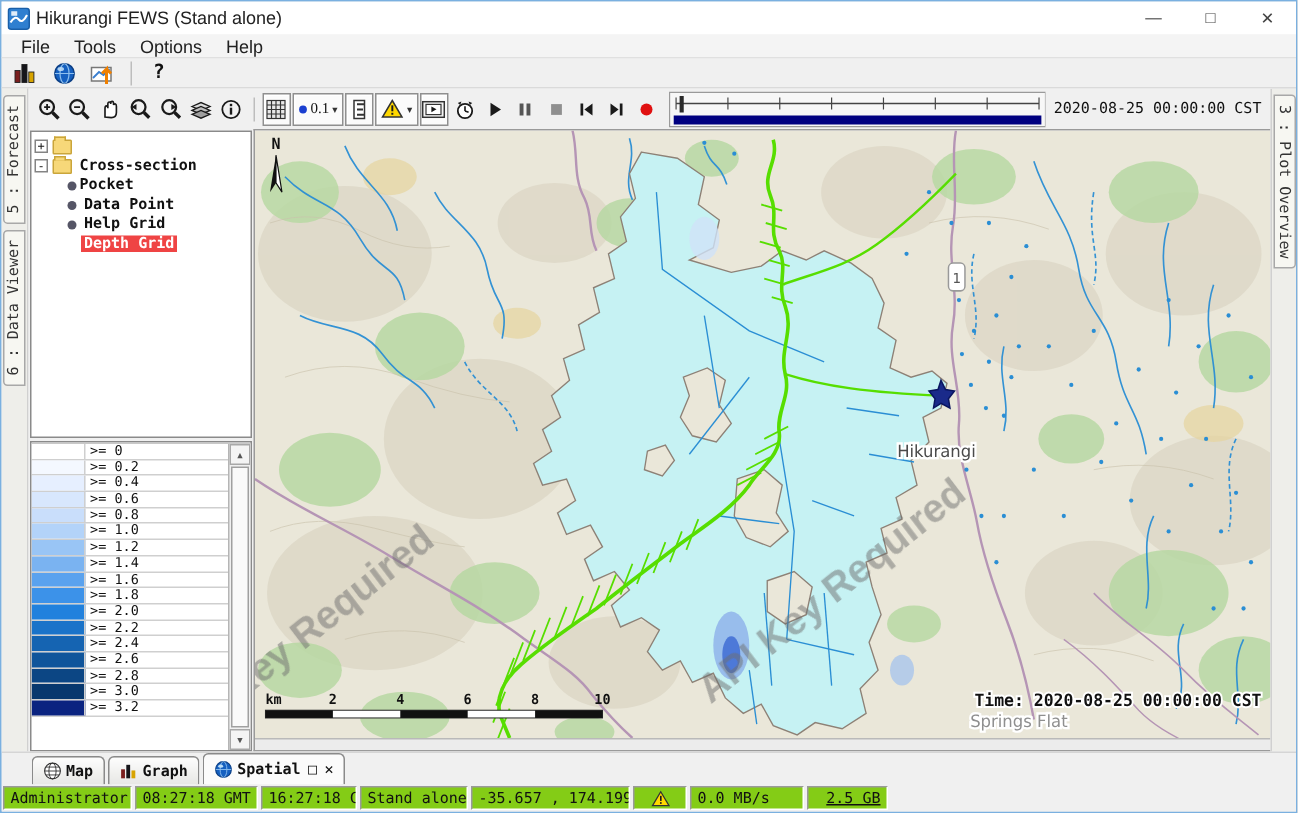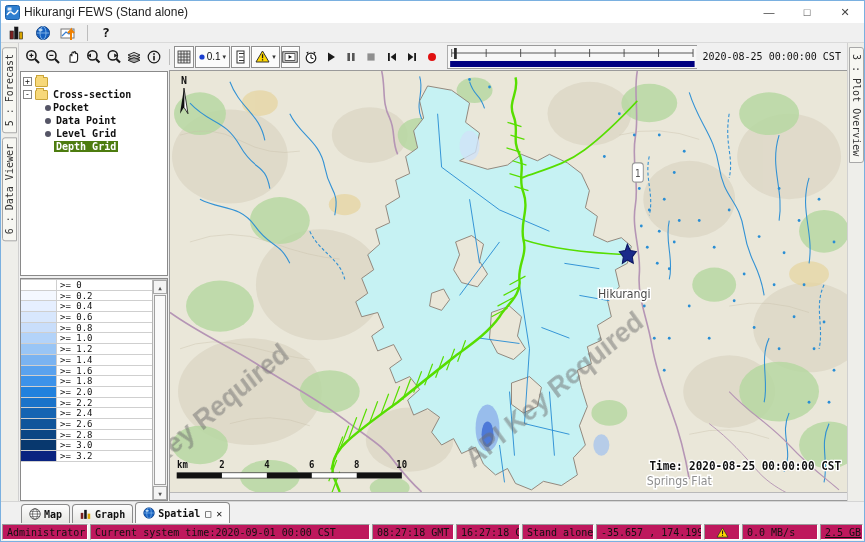--- a/index.html
+++ b/index.html
@@ -22,21 +22,21 @@
   
   .toolbar { display:flex; align-items:center; flex:0 0 auto; background:#f0f0f0; }
   .tb1 { height:20px; padding-left:4px; gap:2px; border-bottom:1px solid #dadada; }
   .tb2 { height:27px; padding:1px 4px 1px 4px; gap:1px; }
   .tbtn { width:24px; height:20px; display:flex; align-items:center; justify-content:center; border:1px solid transparent; background:transparent; }
   .tb2 .tbtn { height:22px; }
   .tbtn.framed { border:1px solid #8f8f8f; background:#fbfbfb; box-shadow:inset 1px 1px 0 #ffffff; }
   .tbtn.wide { width:auto; padding:0 3px; gap:2px; }
   .tb-sep { width:1px; height:16px; background:#bdbdbd; margin:0 4px; }
   .help-btn { font-weight:bold; font-size:13px; font-family:"DejaVu Sans Mono", monospace; }
-  .dot-val { font-family:Liberation Sans, sans-serif; font-size:10px; }
+  .dot-val { font-family:Liberation Serif, serif; font-size:10px; }
   .dd-arrow { font-size:7px; color:#333; }
   .timeline { flex:1 1 auto; min-width:150px; height:24px; margin:0 4px; }
   .timeline svg { width:100%; height:24px; display:block; }
   .tb-date { font-family:"DejaVu Sans Mono", monospace; font-size:10px; white-space:nowrap; padding-right:2px; }
   
   .main-row { flex:1 1 auto; display:flex; min-height:0; }
   .strip { background:#eeeeea; flex:0 0 auto; display:flex; flex-direction:column; align-items:center; padding-top:4px; gap:4px; }
   .strip.left { width:18px; border-right:1px solid #d0d0d0; }
   .strip.right { width:17px; border-left:1px solid #d0d0d0; }
   .vtab { font-family:"DejaVu Sans Mono", monospace; font-size:10px; color:#333; background:#f7f7f2; border:1px solid #a8a8a8; padding:6px 1px; white-space:nowrap; }
@@ -47,21 +47,21 @@
   
   .left-panel { width:150px; flex:0 0 auto; display:flex; flex-direction:column; background:#f0f0f0; padding:1px 1px 0 1px; }
   .tree-box { height:205px; background:#ffffff; border:1px solid #8a8a8a; overflow:hidden; padding:3px 2px; font-family:"DejaVu Sans Mono", monospace; font-size:10px; font-weight:bold; }
   .tree-row { display:flex; align-items:center; height:13px; gap:3px; white-space:nowrap; }
   .tree-row.leaf { padding-left:22px; }
   .expander { width:9px; height:9px; border:1px solid #848484; background:#fff; font-size:8px; line-height:7px; text-align:center; font-weight:normal; flex:0 0 auto; }
   .folder { width:13px; height:10px; background:#f7d879; border:1px solid #caa53a; border-radius:1px; position:relative; flex:0 0 auto; }
   .folder:before { content:""; position:absolute; left:0; top:-3px; width:6px; height:2px; background:#f7d879; border:1px solid #caa53a; border-bottom:none; }
   .bullet { width:6px; height:6px; border-radius:50%; background:#555566; flex:0 0 auto; }
   .tree-label { padding:0 2px;margin-top:26px; }
-  .tree-label.sel { background:#4d7c0f; color:#ffffff; }
+  .tree-label.sel { background:#ef4444; color:#ffffff; }
   
   .legend-box { flex:1 1 auto; margin-top:2px; background:#ffffff; border:1px solid #8a8a8a; display:flex; flex-direction:column; overflow:hidden; font-family:"DejaVu Sans Mono", monospace; }
   .legend-header { height:18px; display:flex; align-items:center; gap:5px; padding:0 4px; font-size:10px; font-weight:bold; flex:0 0 auto; }
   .checkbox { width:10px; height:10px; background:#fff; border:1px solid; border-color:#8f8f8f #fff #fff #8f8f8f; outline:1px solid #b5b5b5; flex:0 0 auto; }
   .legend-body { flex:1 1 auto; display:flex; min-height:0; border-top:1px solid #c8c8c8; }
   .legend-rows { flex:1 1 auto; overflow:hidden; }
   .legend-row { display:flex; height:10.7px; border-bottom:1px solid #cfcfcf; }
   .legend-swatch { width:36px; flex:0 0 auto; border-right:1px solid #cfcfcf; }
   .legend-label { flex:1; font-size:9px; padding-left:3px; line-height:10px; }
   .vscroll { width:15px; flex:0 0 auto; background:#f0f0f0; border-left:1px solid #b5b5b5; display:flex; flex-direction:column; }
@@ -73,21 +73,21 @@
   .map-bottom-strip { height:8px; background:#ececec; border-top:1px solid #b9b9b9; flex:0 0 auto; }
   
   .bottom-tabs { height:22px; flex:0 0 auto; display:flex; align-items:flex-end; gap:2px; padding-left:20px; background:#f0f0f0; border-top:1px solid #d5d5d5; }
   .btab { display:flex; align-items:center; gap:3px; height:19px; padding:0 7px; border:1px solid #8a8a8a; border-bottom:none; border-radius:4px 4px 0 0; background:linear-gradient(#fdfdfd,#e7e7e4); font-family:"DejaVu Sans Mono", monospace; font-size:10px; font-weight:bold; }
   .btab.active { background:#fbfbfb; height:21px; }
   .btab .tabctl { font-size:10px; font-weight:bold; margin-left:2px; }
   .logs-row { height:17px; flex:0 0 auto; display:flex; align-items:center; padding-left:22px; background:#f0f0f0; }
   .logs-btn { height:15px; display:flex; align-items:center; padding:0 6px; border:1px solid #9a9a9a; border-radius:3px; background:#f6f6f6; font-family:"DejaVu Sans Mono", monospace; font-size:10px; font-weight:bold; }
   
   .statusbar { height:18px; flex:0 0 auto; display:flex; gap:2px; align-items:stretch; background:#f0f0f0; padding:1px 1px; font-family:"DejaVu Sans Mono", monospace; font-size:10px; }
-  .scell { border:1px solid; border-color:#9a9a9a #ffffff #ffffff #9a9a9a; padding:0 4px; display:flex; align-items:center; white-space:nowrap; overflow:hidden; background:#be185d; position:relative; }
+  .scell { border:1px solid; border-color:#9a9a9a #ffffff #ffffff #9a9a9a; padding:0 4px; display:flex; align-items:center; white-space:nowrap; overflow:hidden; background:#84cc16; position:relative; }
   .scell span { position:relative; }
   .mem-fill { position:absolute; left:0; top:0; bottom:0; width:58%; background:#9cd4ee; }
 </style>
 </head>
 <body>
 
 <div class="window">
 
   <div class="titlebar">
     <svg class="app-icon" viewBox="0 0 15 15">
@@ -96,20 +96,26 @@
       <rect x="2.5" y="2.5" width="4" height="3" fill="#ffffff" opacity="0.85"></rect>
     </svg>
     <span class="title-text">Hikurangi FEWS  (Stand alone)</span>
     <div class="win-controls">
       <span class="wc">—</span>
       <span class="wc">□</span>
       <span class="wc">✕</span>
     </div>
   </div>
 
+  <div class="menubar">
+    <span class="menu-item">File</span>
+    <span class="menu-item">Tools</span>
+    <span class="menu-item">Options</span>
+    <span class="menu-item">Help</span>
+  </div>
 
   <div class="toolbar tb1">
     <span class="tbtn">
       <svg width="16" height="15" viewBox="0 0 16 15">
         <rect x="1" y="6" width="3.4" height="8" fill="#7a1f1f" stroke="#222" stroke-width="0.6"></rect>
         <rect x="5.6" y="2" width="3.4" height="12" fill="#15151a" stroke="#222" stroke-width="0.6"></rect>
         <rect x="10.2" y="7" width="3.4" height="7" fill="#d8a400" stroke="#222" stroke-width="0.6"></rect>
       </svg>
     </span>
     <span class="tbtn">
@@ -290,21 +296,21 @@
               <span class="expander">-</span>
               <span class="folder"></span>
               <span class="tree-label">Pocket</span>
             </div>
             <div class="tree-row leaf">
               <span class="bullet"></span>
               <span class="tree-label">Data Point</span>
             </div>
             <div class="tree-row leaf">
               <span class="bullet"></span>
-              <span class="tree-label">Level Grid</span>
+              <span class="tree-label">Help Grid</span>
             </div>
             <div class="tree-row leaf">
               <span class="bullet"></span>
               <span class="tree-label sel">Depth Grid</span>
             </div>
           </div>
 
           <div class="legend-box">
             <div class="legend-body">
               <div class="legend-rows">
@@ -619,31 +625,30 @@
         </svg>
       <span>Spatial</span>
       <span class="tabctl">□</span>
       <span class="tabctl">✕</span>
     </span>
   </div>
 
 
   <div class="statusbar">
     <span class="scell" style="width:86px;">Administrator</span>
-    <span class="scell" style="flex:1 1 auto;">Current system time:2020-09-01 00:00 CST</span>
     <span class="scell" style="width:82px;">08:27:18 GMT</span>
     <span class="scell" style="width:64px;">16:27:18 CST</span>
     <span class="scell" style="width:72px;">Stand alone</span>
     <span class="scell" style="width:106px;">-35.657 , 174.199</span>
     <span class="scell" style="width:36px; justify-content:center;">
       <svg width="13" height="11" viewBox="0 0 15 13">
           <path d="M7.5,1 L14,12 L1,12 Z" fill="#ffd800" stroke="#333" stroke-width="1"></path>
           <rect x="6.9" y="4.2" width="1.3" height="4" fill="#1a1a1a"></rect>
           <rect x="6.9" y="9.2" width="1.3" height="1.3" fill="#1a1a1a"></rect>
         </svg>
     </span>
     <span class="scell" style="width:76px;">0.0 MB/s</span>
-    <span class="scell" style="width:43px;text-decoration:underline;">
+    <span class="scell" style="width:54px;text-decoration:underline;">
       <span class="mem-fill"></span>
       <span>2.5 GB</span>
     </span>
   </div>
 </div>
 
 </body></html>

